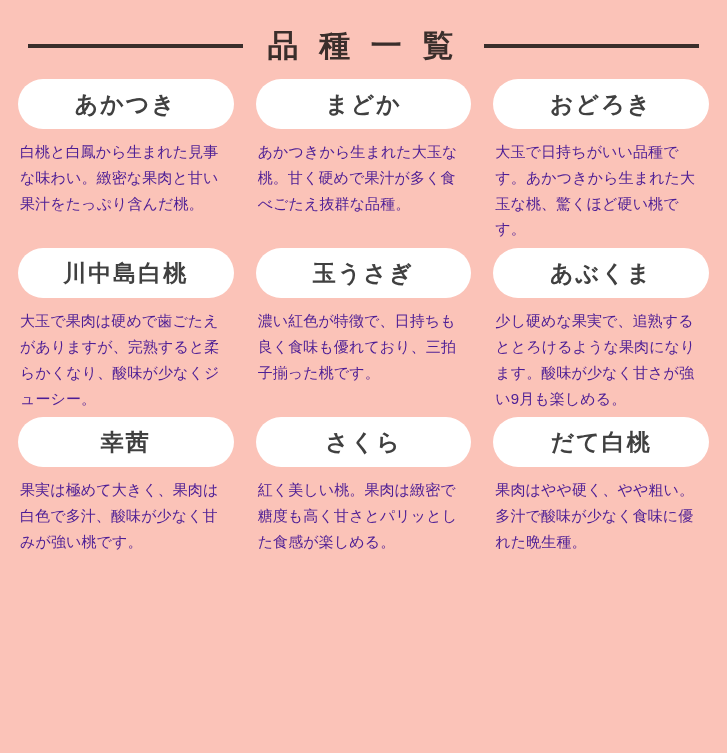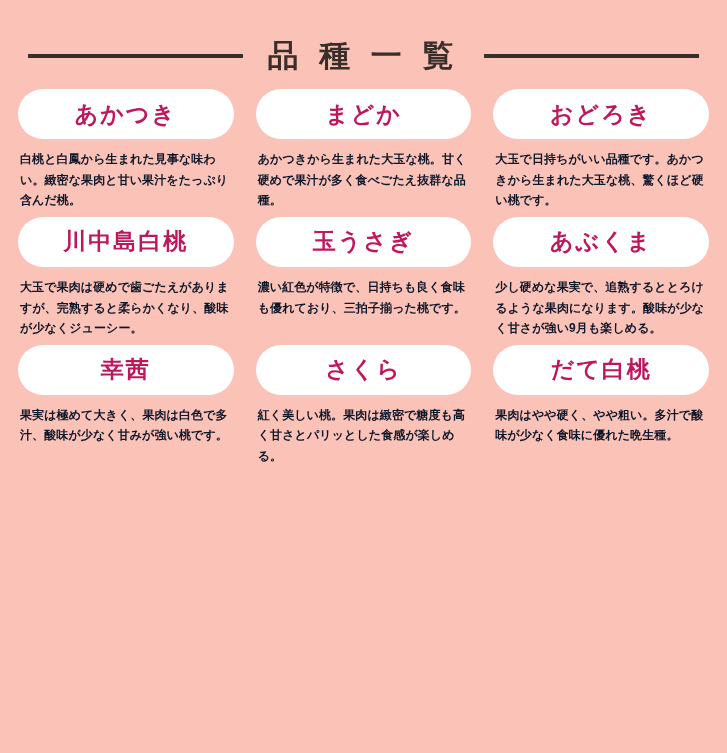--- a/index.html
+++ b/index.html
@@ -18,21 +18,21 @@
     height: 753px;
     box-sizing: border-box;
     padding: 0 18px;
     position: relative;
   }
   
   .header {
     display: flex;
     align-items: center;
     justify-content: center;
-    padding-top: 40px;
+    padding-top: 30px;
     padding-bottom: 10px;
     gap: 23px;
     text-align: right;
   }
   .rule {
     height: 4px;
     background: #3a2e2b;
     flex: 1 1 auto;
     max-width: 215px;
   }
@@ -60,34 +60,33 @@
   .pill {
     background: #ffffff;
     border-radius: 28px;
     height: 50px;
     display: flex;
     align-items: center;
     justify-content: center;
     margin-bottom: 10px;
   }
   .pill-label {
-    color: #be185d;
+    color: #404040;
     font-size: 23px;
     font-weight: bold;
     letter-spacing: 2px;
     line-height: 1;
     white-space: nowrap;
   }
   .desc {
-    color: #0f172a;
-    font-size: 12px;
+    color: #4c1d95;
+    font-size: 15px;
     line-height: 1.72;
     letter-spacing: 0.1px;
     padding: 0 2px 0 2px;
-    font-weight: bold;
   }
 </style>
 </head>
 <body>
 
 <div class="page">
 
   <div class="header">
     <div class="rule"></div>
     <div class="page-title">品 種 一 覧</div>

